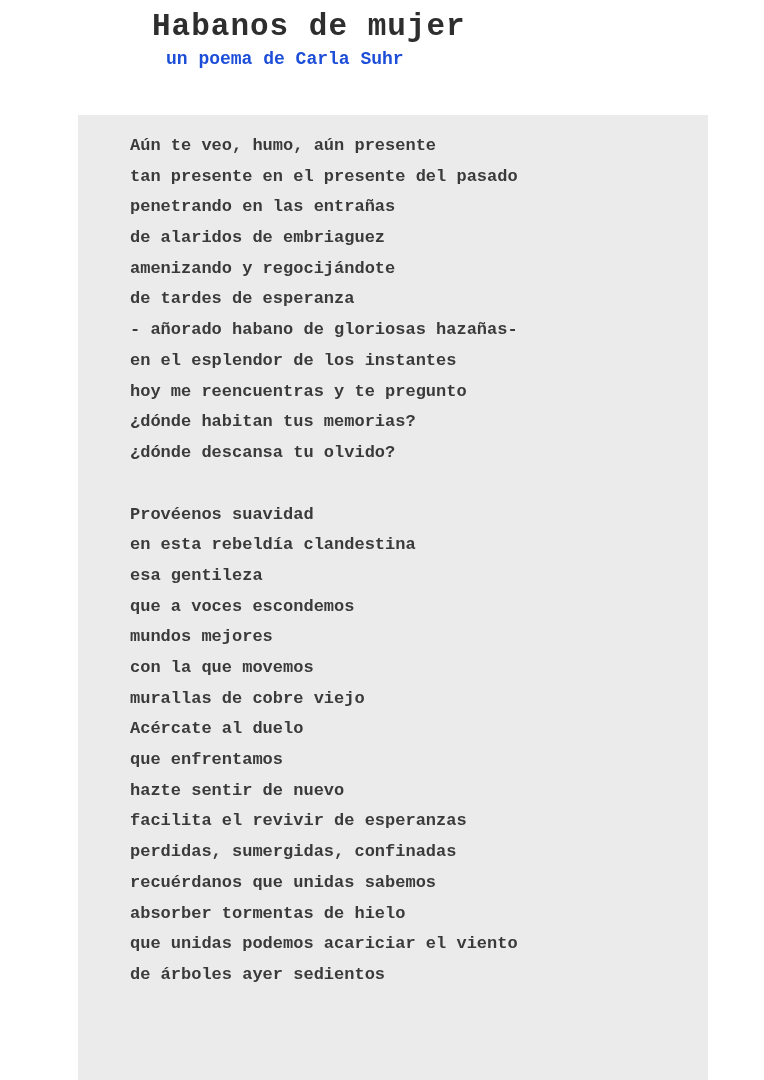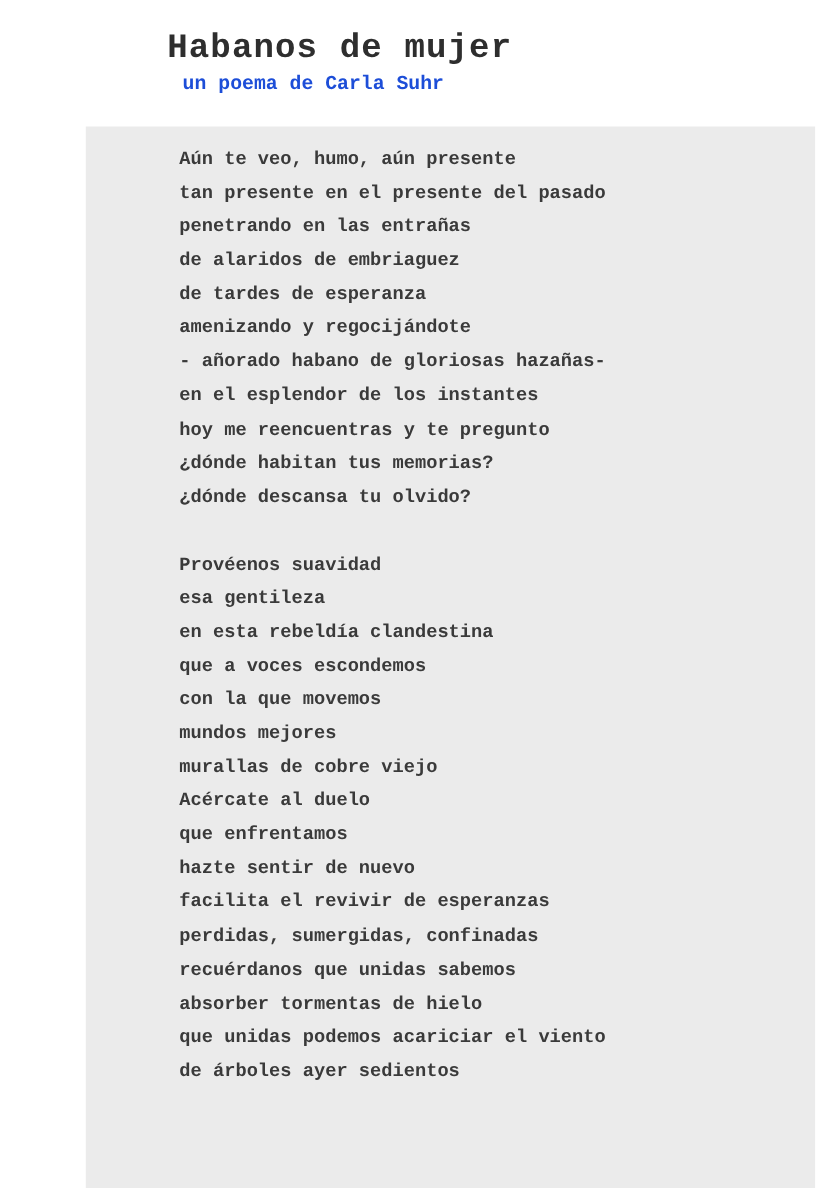--- a/index.html
+++ b/index.html
@@ -10,21 +10,21 @@
     width: 764px;
     height: 1080px;
     position: relative;
     background: #ffffff;
     overflow: hidden;
     font-family: "Liberation Mono", monospace;
   }
   .page-header {
     position: absolute;
     left: 152px;
-    top: 26px;
+    top: 8px;
   }
   .page-title {
     margin: 0;
     font-family: "Liberation Mono", monospace;
     font-weight: bold;
     font-size: 31px;
     line-height: 38px;
     letter-spacing: 1px;
     color: #2e2e2e;
     white-space: pre;
@@ -39,21 +39,20 @@
     color: #1d4ed8;
     white-space: pre;
   }
   .poem-panel {
     position: absolute;
     left: 78px;
     top: 115px;
     width: 630px;
     height: 965px;
     background: #ebebeb;
-    padding-left: 33px;
   }
   .poem {
     padding: 16px 0 0 52px;
   }
   .stanza {
     margin: 0;
   }
   .stanza + .stanza {
     margin-top: 31px;
   }
@@ -75,35 +74,35 @@
   <h2 class="page-subtitle">un poema de Carla Suhr</h2>
 </header>
 
 <section class="poem-panel">
   <div class="poem">
       <div class="stanza">
         <div class="poem-line">Aún te veo, humo, aún presente</div>
         <div class="poem-line">tan presente en el presente del pasado</div>
         <div class="poem-line">penetrando en las entrañas</div>
         <div class="poem-line">de alaridos de embriaguez</div>
+        <div class="poem-line">amenizando y regocijándote</div>
         <div class="poem-line">de tardes de esperanza</div>
-        <div class="poem-line">amenizando y regocijándote</div>
         <div class="poem-line">- añorado habano de gloriosas hazañas-</div>
         <div class="poem-line">en el esplendor de los instantes</div>
         <div class="poem-line">hoy me reencuentras y te pregunto</div>
         <div class="poem-line">¿dónde habitan tus memorias?</div>
         <div class="poem-line">¿dónde descansa tu olvido?</div>
       </div>
       <div class="stanza">
         <div class="poem-line">Provéenos suavidad</div>
+        <div class="poem-line">en esta rebeldía clandestina</div>
         <div class="poem-line">esa gentileza</div>
-        <div class="poem-line">en esta rebeldía clandestina</div>
         <div class="poem-line">que a voces escondemos</div>
+        <div class="poem-line">mundos mejores</div>
         <div class="poem-line">con la que movemos</div>
-        <div class="poem-line">mundos mejores</div>
         <div class="poem-line">murallas de cobre viejo</div>
         <div class="poem-line">Acércate al duelo</div>
         <div class="poem-line">que enfrentamos</div>
         <div class="poem-line">hazte sentir de nuevo</div>
         <div class="poem-line">facilita el revivir de esperanzas</div>
         <div class="poem-line">perdidas, sumergidas, confinadas</div>
         <div class="poem-line">recuérdanos que unidas sabemos</div>
         <div class="poem-line">absorber tormentas de hielo</div>
         <div class="poem-line">que unidas podemos acariciar el viento</div>
         <div class="poem-line">de árboles ayer sedientos</div>

